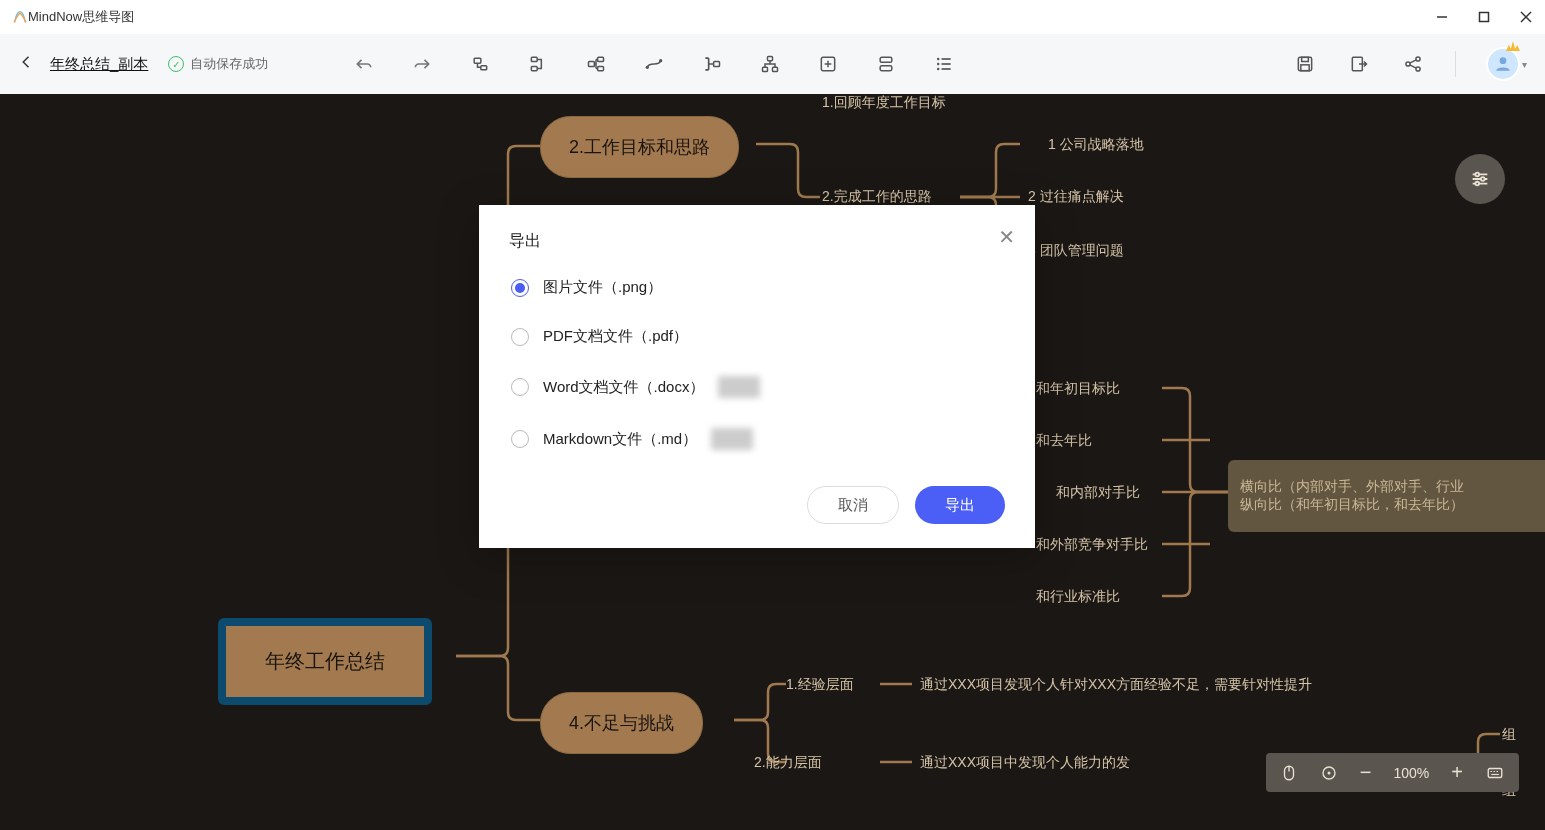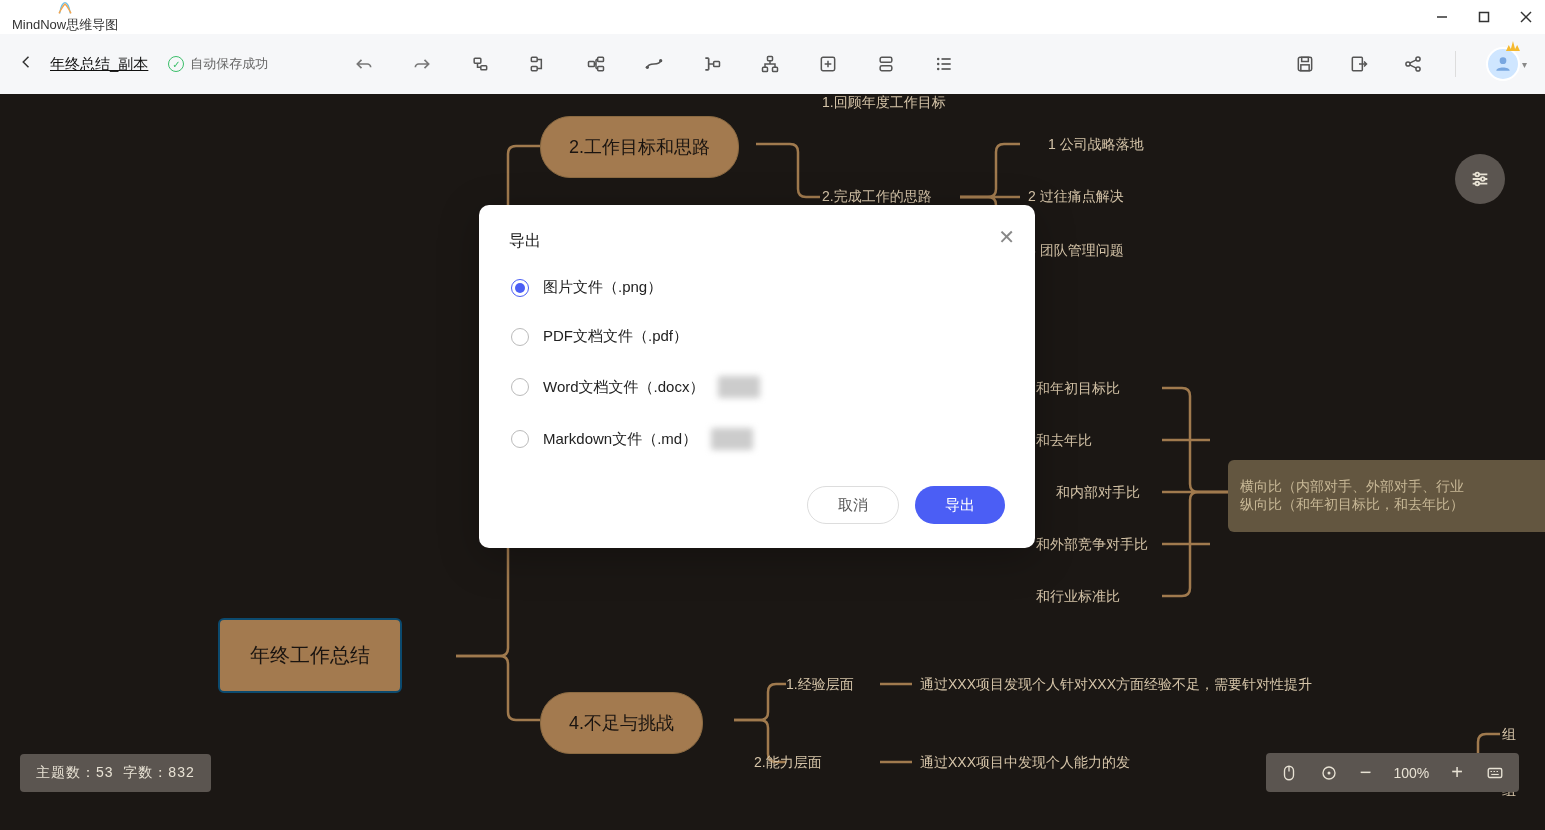--- a/index.html
+++ b/index.html
@@ -1,19 +1,19 @@
 <!DOCTYPE html>
 <html><head>
 <meta charset="utf-8">
 <style>
   * { box-sizing: border-box; margin: 0; padding: 0; font-family: "Microsoft YaHei", Arial, sans-serif; }
   html, body { width: 1545px; height: 830px; overflow: hidden; background: #fff; }
   
   .titlebar { height: 34px; display: flex; align-items: center; justify-content: space-between; padding: 0 12px; background: #fff; }
-  .titlebar-left { display: flex; align-items: center; gap: 0; font-size: 13px; color: #333; flex-direction: column; }
+  .titlebar-left { display: flex; align-items: center; gap: 0; font-size: 13px; color: #333; }
   .titlebar-right { display: flex; align-items: center; gap: 28px; }
   .win-ctrl { width: 14px; height: 14px; display: flex; align-items: center; justify-content: center; cursor: pointer; color: #555; }
   .logo-icon { width: 16px; height: 16px; display: inline-block; }
   .logo-icon svg { width: 100%; height: 100%; }
   
   .toolbar { height: 60px; background: #f6f7f9; display: flex; align-items: center; padding: 0 18px; gap: 14px; position: relative; }
   .back-arrow { cursor: pointer; color: #333; }
   .doc-title { font-size: 15px; color: #111; text-decoration: underline; cursor: pointer; }
   .save-status { display: flex; align-items: center; gap: 6px; font-size: 13px; color: #666; margin-left: 6px; }
   .save-status .check-circle { width: 16px; height: 16px; border: 1.5px solid #3bbf6a; border-radius: 50%; display: flex; align-items: center; justify-content: center; color: #3bbf6a; font-size: 10px; }
@@ -21,36 +21,36 @@
   .tool-btn { width: 24px; height: 24px; display: flex; align-items: center; justify-content: center; cursor: pointer; color: #555; }
   .tool-btn svg { width: 20px; height: 20px; }
   .toolbar-right { margin-left: auto; display: flex; align-items: center; gap: 30px; }
   .avatar { width: 34px; height: 34px; border-radius: 50%; background: #cfe6ff; border: 2px solid #fff; display: flex; align-items: center; justify-content: center; position: relative; cursor: pointer; }
   .avatar::before { content: ""; position: absolute; top: -8px; right: -2px; width: 14px; height: 10px; background: #f5b92e; clip-path: polygon(0 100%, 20% 40%, 35% 80%, 50% 0, 65% 80%, 80% 40%, 100% 100%); }
   .avatar svg { width: 20px; height: 20px; color: #79a7e0; }
   .avatar-caret { margin-left: 2px; color: #888; font-size: 10px; }
   
   .canvas { position: relative; height: 736px; background: #1b1714; overflow: hidden; }
   .node { position: absolute; color: #d5c4a8; font-size: 14px; white-space: nowrap; }
-  .root-node { background: #a37a4f; color: #1a1410; font-size: 20px; padding: 22px 30px; border-radius: 6px; border: 2px solid #0c4a6e; }
+  .root-node { background: #a37a4f; color: #1a1410; font-size: 20px; padding: 22px 39px; border-radius: 6px; border: 8px solid #0c4a6e; }
   .branch-node { background: #a37a4f; color: #1a1410; font-size: 18px; padding: 18px 28px; border-radius: 30px; border: 1px solid #8b6a42; }
   .side-node { background: #635640; color: #c8b896; padding: 18px 12px; font-size: 14px; border-radius: 6px 0 0 6px; }
   .svg-layer { position: absolute; left: 0; top: 0; width: 1545px; height: 736px; pointer-events: none; }
   .svg-layer path, .svg-layer line { stroke: #a07a4e; stroke-width: 2.5; fill: none; }
   
   .float-settings { position: absolute; right: 40px; top: 60px; width: 50px; height: 50px; border-radius: 50%; background: #5b5550; display: flex; align-items: center; justify-content: center; cursor: pointer; }
   .float-settings svg { width: 22px; height: 22px; color: #e8e2d4; }
   
   .bottom-status { position: absolute; left: 20px; bottom: 38px; background: #5b5550; color: #e8e2d4; font-size: 14px; padding: 10px 16px; border-radius: 4px; letter-spacing: 1px; }
   
   .bottom-controls { position: absolute; right: 26px; bottom: 38px; background: #5b5550; border-radius: 4px; display: flex; align-items: center; padding: 8px 14px; gap: 22px; color: #e8e2d4; }
   .bottom-controls .bctl { cursor: pointer; display: flex; align-items: center; justify-content: center; }
   .bottom-controls .zoom { font-size: 14px; }
   
-  .dialog { position: absolute; left: 479px; top: 111px; width: 556px; background: #fff; border-radius: 10px; box-shadow: 0 10px 40px rgba(0,0,0,.25); padding: 26px 30px 24px 30px; }
+  .dialog { position: absolute; left: 479px; top: 111px; width: 556px; background: #fff; border-radius: 0; box-shadow: 0 10px 40px rgba(0,0,0,.25); padding: 26px 30px 24px 30px; }
   .dialog-title { font-size: 16px; color: #222; margin-bottom: 26px; }
   .dialog-close { position: absolute; right: 20px; top: 20px; cursor: pointer; color: #888; font-size: 20px; }
   .export-options { display: flex; flex-direction: column; gap: 30px; padding-left: 2px; }
   .export-option { display: flex; align-items: center; gap: 14px; font-size: 15px; color: #222; cursor: pointer; }
   .radio { width: 18px; height: 18px; border-radius: 50%; border: 1.5px solid #bbb; display: flex; align-items: center; justify-content: center; flex-shrink: 0; }
   .radio.selected { border-color: #4b5ef5; }
   .radio.selected::after { content: ""; width: 10px; height: 10px; background: #4b5ef5; border-radius: 50%; }
   .vip-badge { width: 42px; height: 22px; background: #ccc; border-radius: 2px; filter: blur(3px); }
   .dialog-actions { display: flex; justify-content: flex-end; gap: 16px; margin-top: 36px; }
   .btn { height: 38px; padding: 17px 30px; border-radius: 20px; font-size: 15px; cursor: pointer; display: flex; align-items: center; justify-content: center; }
@@ -271,23 +271,20 @@
 
   <div class="float-settings">
     <svg viewBox="0 0 24 24">
         <path d="M4 7 H20 M4 12 H20 M4 17 H20" stroke="currentColor" stroke-width="2"></path>
         <circle cx="9" cy="7" r="2" fill="#5b5550" stroke="currentColor" stroke-width="2"></circle>
         <circle cx="15" cy="12" r="2" fill="#5b5550" stroke="currentColor" stroke-width="2"></circle>
         <circle cx="9" cy="17" r="2" fill="#5b5550" stroke="currentColor" stroke-width="2"></circle>
       </svg>
   </div>
 
-  <div class="bottom-status">
-    <span>主题数：</span><span>53</span>&nbsp;&nbsp;<span>字数：</span><span>832</span>
-  </div>
 
   <div class="bottom-controls">
     <span class="bctl">
         <svg width="18" height="18" viewBox="0 0 24 24">
           <rect x="6" y="3" width="12" height="18" rx="6" stroke="currentColor" stroke-width="1.8" fill="none"></rect>
           <line x1="12" y1="3" x2="12" y2="10" stroke="currentColor" stroke-width="1.8"></line>
         </svg>
       </span>
     <span class="bctl">
         <svg width="18" height="18" viewBox="0 0 24 24">

